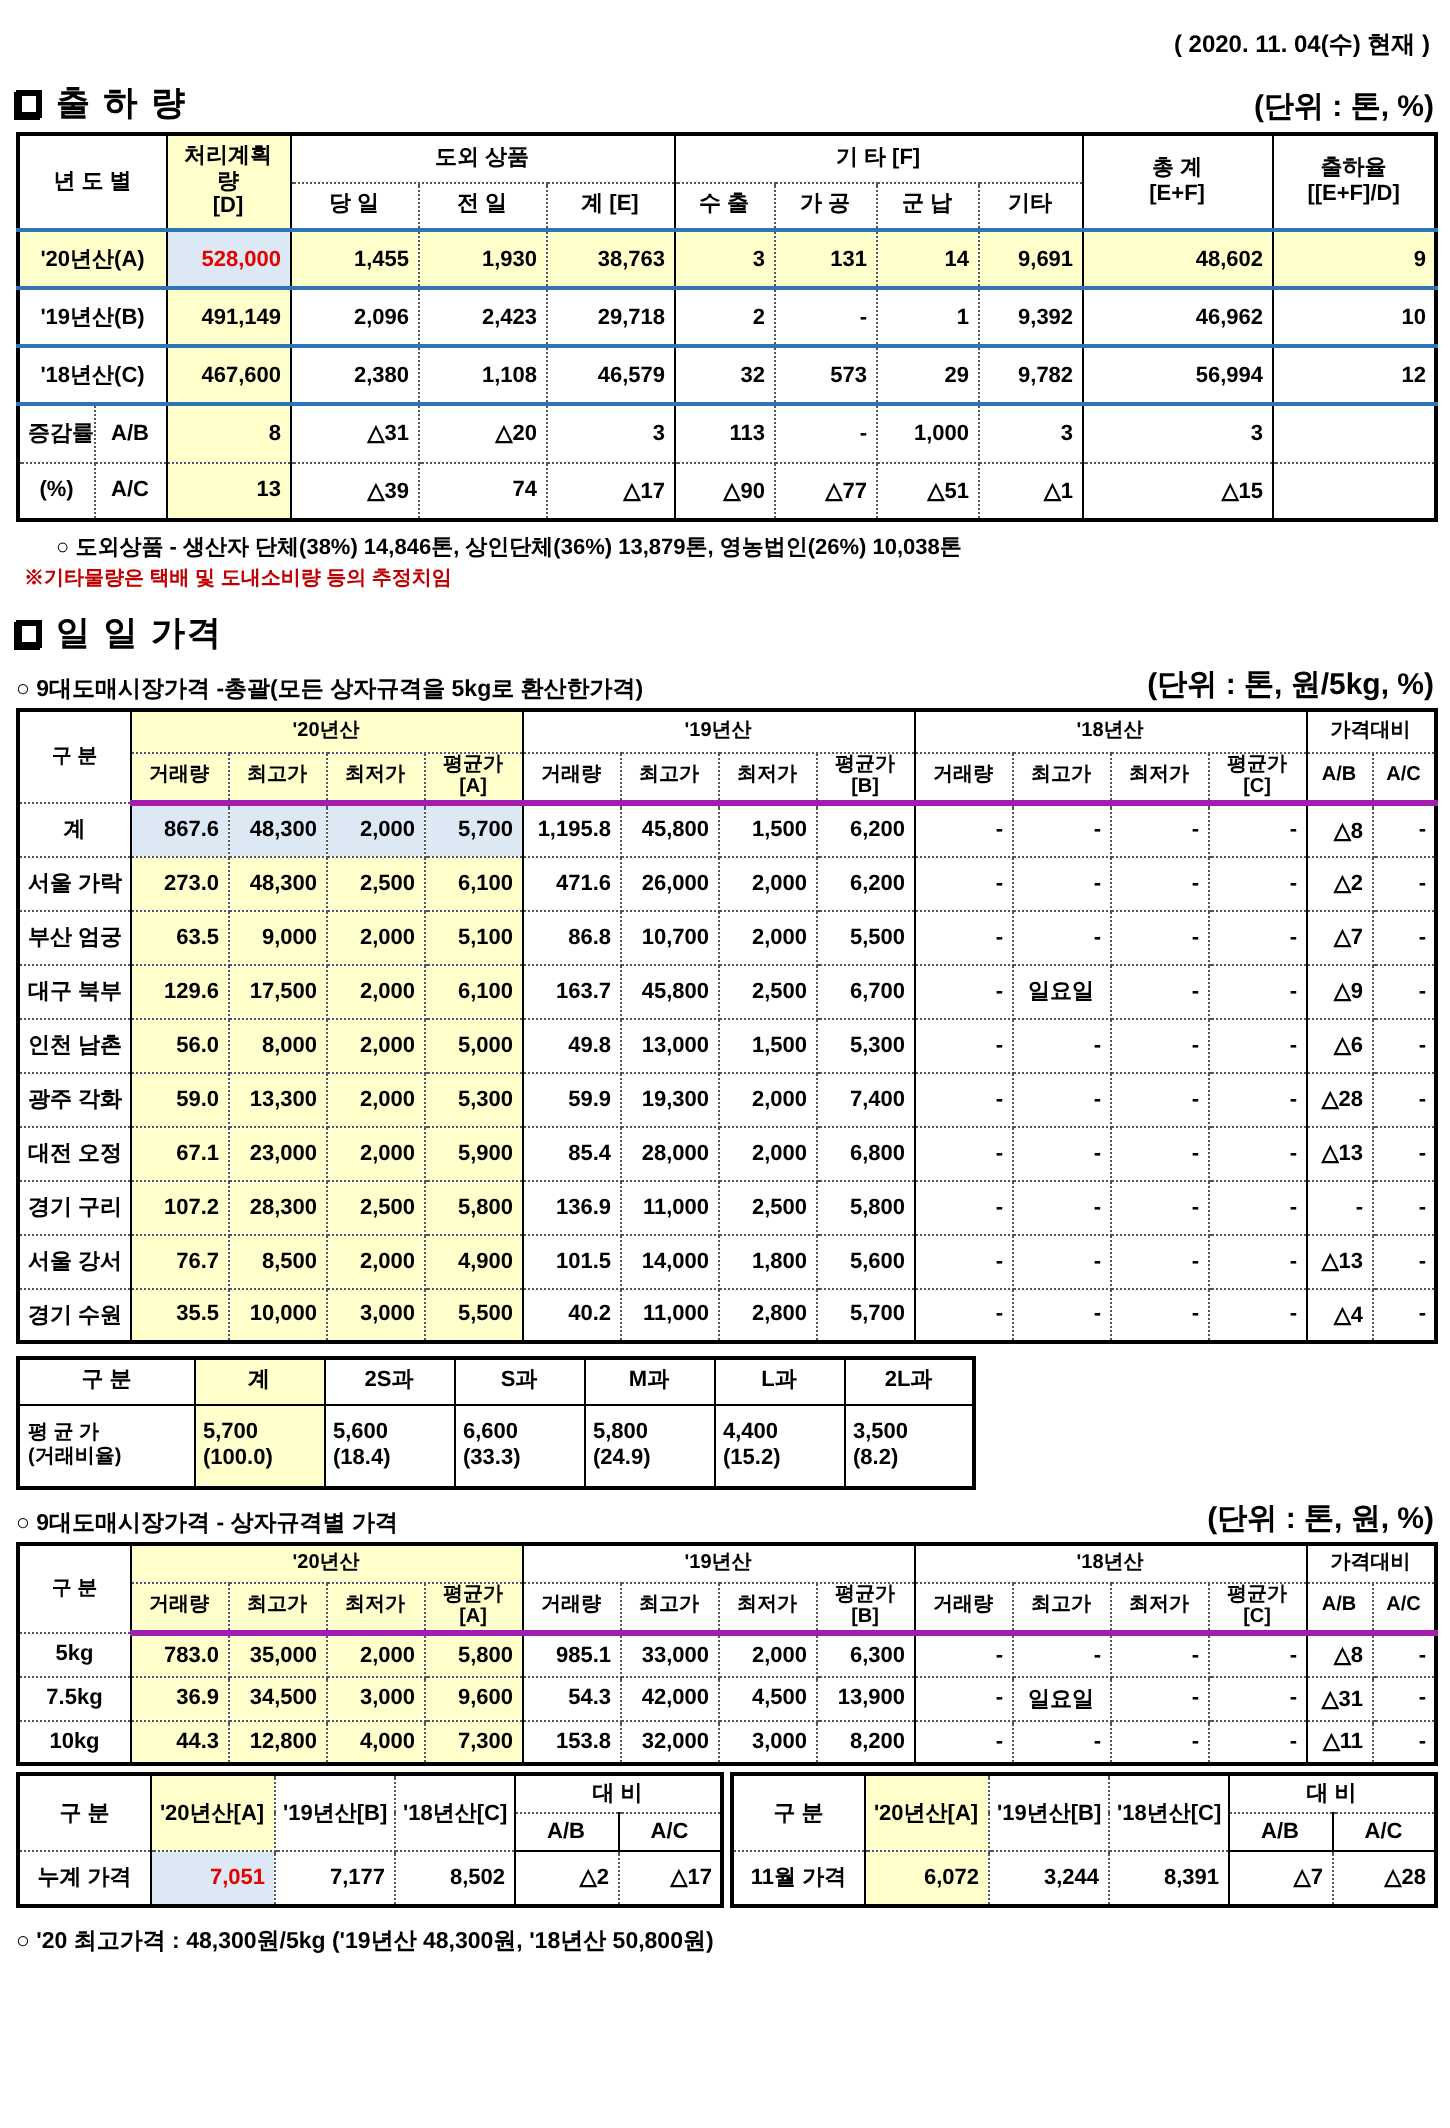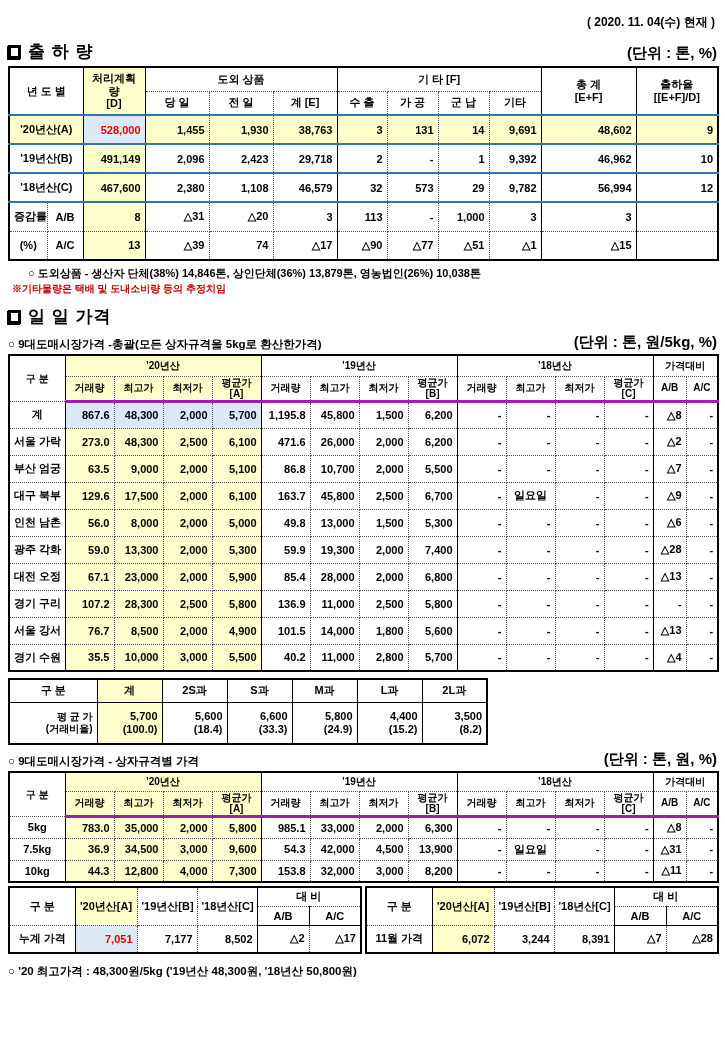--- a/index.html
+++ b/index.html
@@ -62,21 +62,21 @@
   #t4 tbody tr { height:22px; }
   .mkt td:nth-child(2), .mkt td:nth-child(6), .mkt td:nth-child(10), .mkt td:nth-child(14) { border-left:1px solid #000; }
   .mkt tr.city td:nth-child(n+2):nth-child(-n+5) { background:#FFFFCC; }
   .mkt tr.sum  td:nth-child(n+2):nth-child(-n+5) { background:#DCE9F5; }
 
   
   #t3 { width:478px; margin-top:6px; }
   #t3 th, #t3 td { border:1px solid #000; }
   #t3 thead tr { height:23px; }
   #t3 tbody tr { height:42px; }
-  #t3 td { text-align:right; font-size:11px; }
+  #t3 td { text-align:left; font-size:11px; }
   #t3 th:nth-child(2), #t3 td:nth-child(2) { background:#FFFFCC; }
   #t3 td.small { font-size:10px; }
 
   .box-note { font-size:11px; font-weight:bold; margin:6px 0 0 4px; }
 
   
   .yr-wrap { display:flex; gap:3px; margin-top:3px; }
   .yr { border-collapse:collapse; table-layout:fixed; border:2px solid #000; width:353px; }
   .yr th, .yr td { border:1px dotted #555; font-size:11px; font-weight:bold; padding:0 4px; white-space:nowrap; overflow:hidden; }
   .yr th { text-align:center; }

